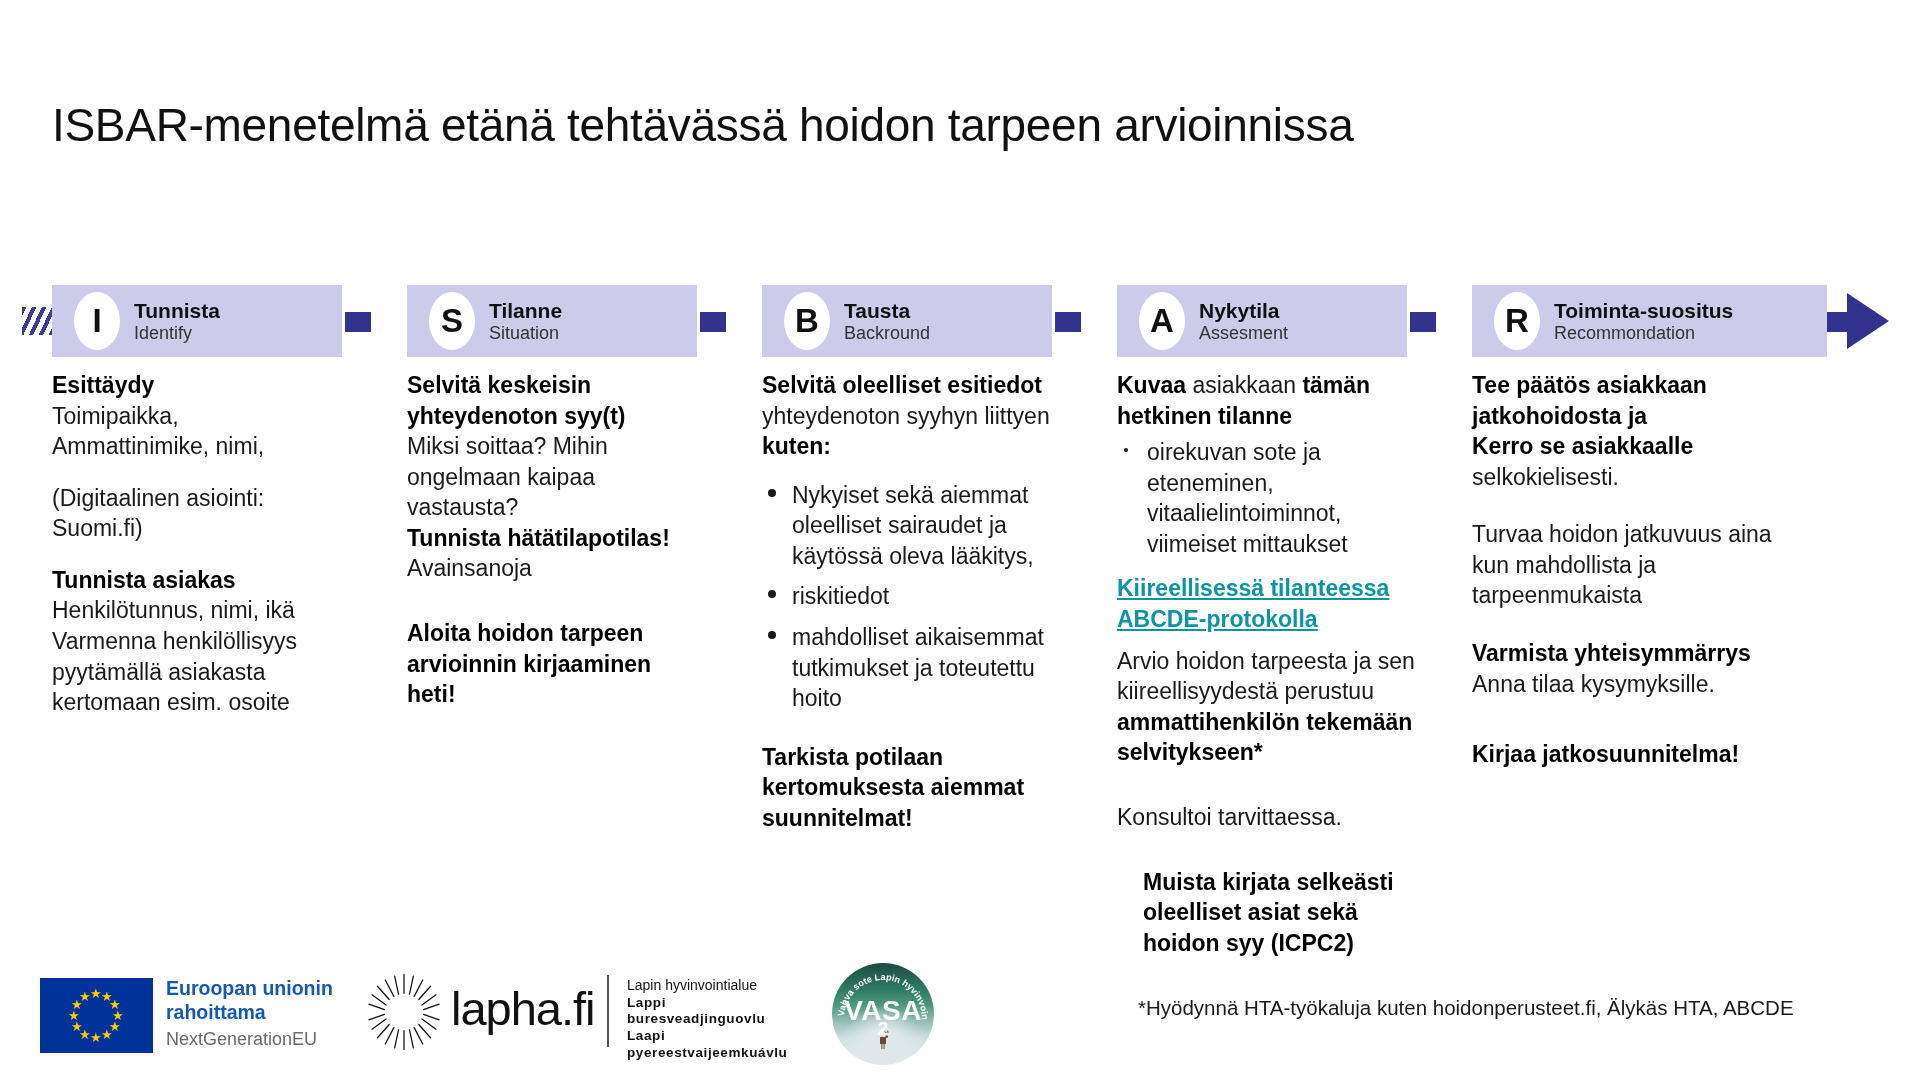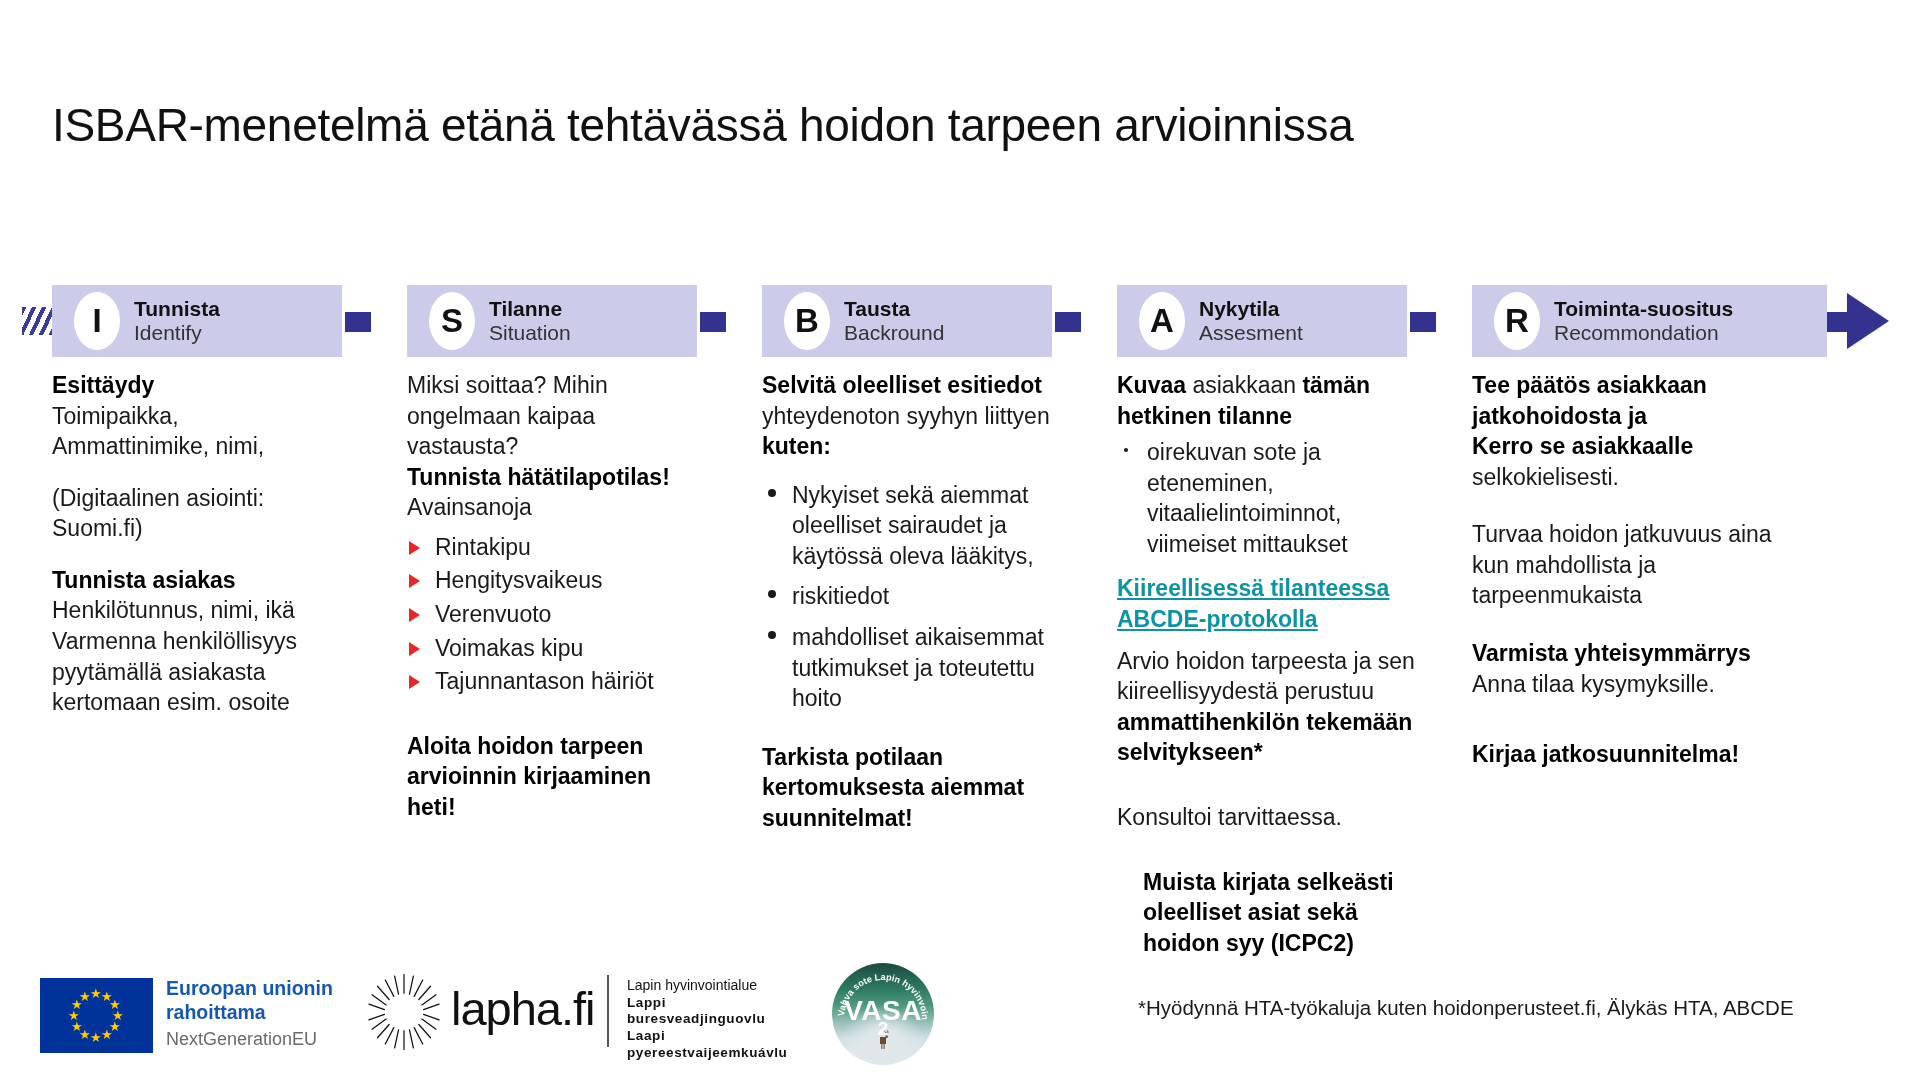--- a/index.html
+++ b/index.html
@@ -33,21 +33,21 @@
   .stage-circle{
     width:46px;height:58px;border-radius:50%;
     background:#ffffff;
     margin-left:22px;
     display:flex;align-items:center;justify-content:center;
     font-size:33px;font-weight:bold;color:#111;
     flex:0 0 auto;
   }
   .stage-text{margin-left:14px;line-height:1.12;}
   .stage-fi{font-size:21px;font-weight:bold;color:#111;white-space:nowrap;}
-  .stage-en{font-size:21px;font-weight:400;color:#333;white-space:nowrap;}
+  .stage-en{font-size:18px;font-weight:400;color:#333;white-space:nowrap;}
   .connector{
     position:absolute;top:27px;width:26px;height:20px;background:#33338f;
   }
   .arrowhead{
     position:absolute;top:8px;width:0;height:0;
     border-top:28px solid transparent;
     border-bottom:28px solid transparent;
     border-left:42px solid #33338f;
   }
   .arrowstub{position:absolute;top:27px;width:22px;height:20px;background:#33338f;}
@@ -195,30 +195,24 @@
   <div class="blk">
     <p class="b">Tunnista asiakas</p>
     <p>Henkilötunnus, nimi, ikä</p>
     <p>Varmenna henkilöllisyys</p>
     <p>pyytämällä asiakasta</p>
     <p>kertomaan esim. osoite</p>
   </div>
 </div>
 
 <div class="col" style="left:407px;width:290px;">
+  <p class="b blk">Selvitä keskeisin yhteydenoton syy(t)</p>
   <p class="blk">Miksi soittaa? Mihin ongelmaan kaipaa vastausta?</p>
   <p class="b">Tunnista hätätilapotilas!</p>
   <p style="margin-bottom:9px;">Avainsanoja</p>
-  <ul class="tri blk">
-    <li>Rintakipu</li>
-    <li>Hengitysvaikeus</li>
-    <li>Verenvuoto</li>
-    <li>Voimakas kipu</li>
-    <li>Tajunnantason häiriöt</li>
-  </ul>
   <p class="b" style="margin-top:34px;">Aloita hoidon tarpeen arvioinnin kirjaaminen heti!</p>
 </div>
 
 <div class="col" style="left:762px;width:300px;">
   <p class="b">Selvitä oleelliset esitiedot</p>
   <p class="blk">
     <span>yhteydenoton syyhyn liittyen </span><span class="b">kuten:</span>
   </p>
   <ul class="dot blk" style="margin-top:18px;">
     <li>Nykyiset sekä aiemmat oleelliset sairaudet ja käytössä oleva lääkitys,</li>

